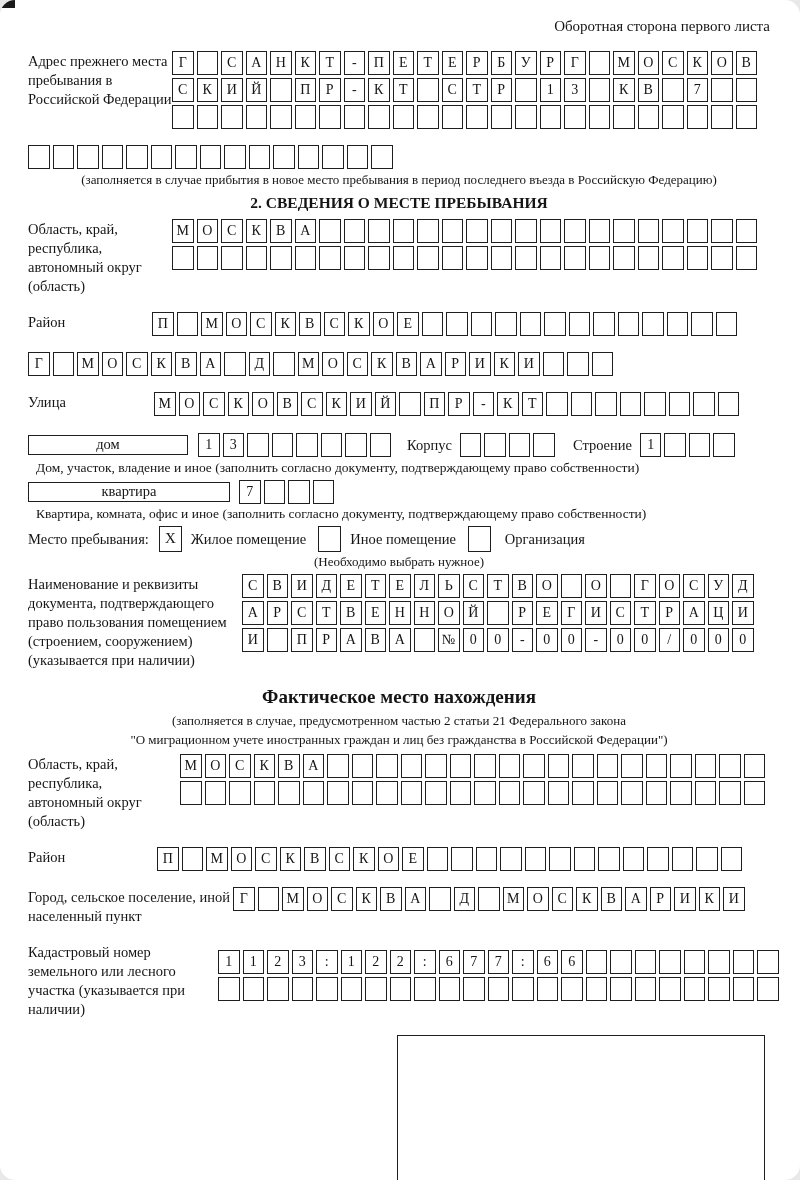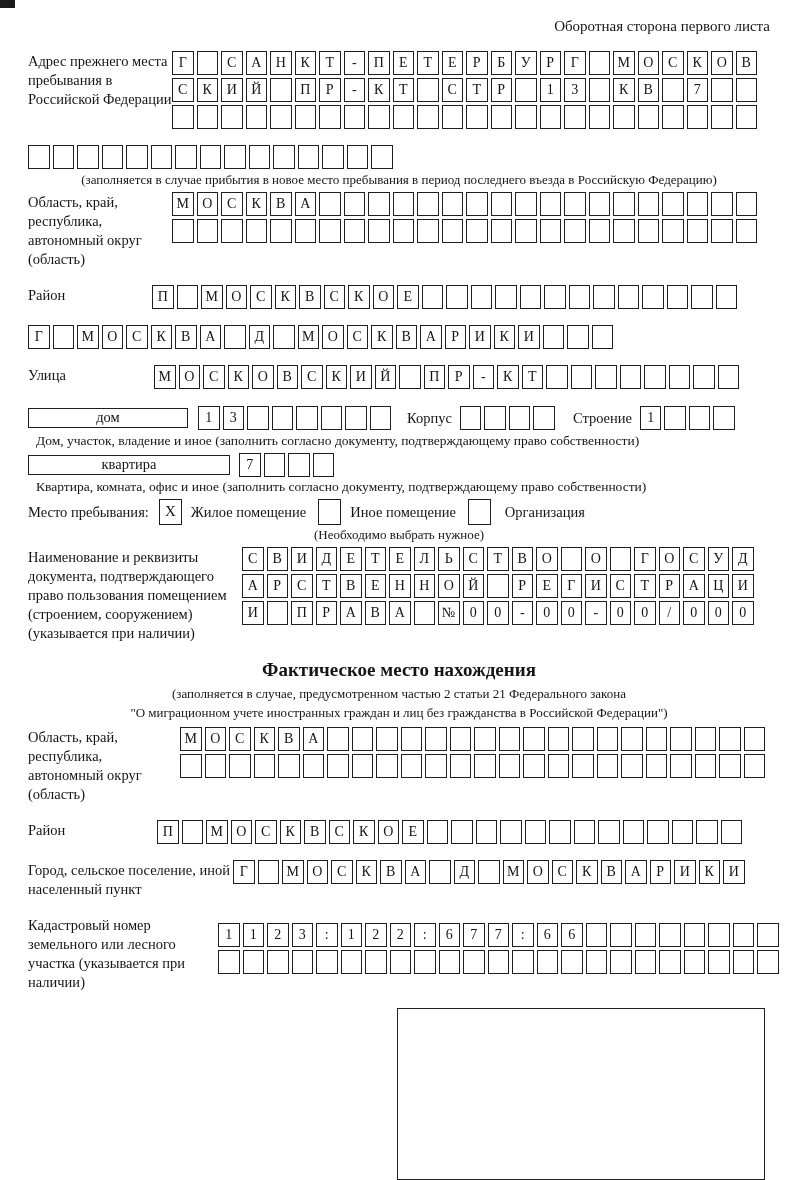--- a/index.html
+++ b/index.html
@@ -1,20 +1,20 @@
 <!DOCTYPE html>
 <html><head>
 <meta charset="utf-8">
 <style>
   * { box-sizing: border-box; }
   html,body { margin:0; padding:0; background:#e8e8e8; }
   .page {
     width:800px; height:1180px; margin:0 auto; background:#ffffff; color:#151515;
     font-family:"Liberation Serif", serif;
-    padding:14px 30px 8px 28px; position:relative; overflow:hidden;
+    padding:14px 30px 8px 28px; position:relative; overflow:hidden;border-radius:15px;
   }
   .corner { position:absolute; left:0; top:0; width:15px; height:8px; background:#1a1a1a; }
   .header-note { text-align:right; font-size:15px; margin:4px 0 16px; }
 
   .frow { display:flex; align-items:flex-start; margin-bottom:16px; }
   .flabel { flex:0 0 auto; font-size:14.5px; line-height:1.31; padding-top:1px; }
   .cellcol { display:flex; flex-direction:column; gap:3px; }
   .cellrow { display:flex; gap:3px; }
   .cell {
     flex:0 0 auto; width:21.5px; height:24px; border:1.7px solid #1f1f1f; background:#fff;
@@ -141,20 +141,21 @@
       <div class="cell"></div>
       <div class="cell"></div>
       <div class="cell"></div>
       <div class="cell"></div>
       <div class="cell"></div>
       <div class="cell"></div>
       <div class="cell"></div>
     </div>
   <div class="note-c">(заполняется в случае прибытия в новое место пребывания в период последнего въезда в Российскую Федерацию)</div>
 
+  <div class="sec-title">2. СВЕДЕНИЯ О МЕСТЕ ПРЕБЫВАНИЯ</div>
 
   <div class="frow">
     <div class="flabel" style="width:144px">Область, край, республика, автономный округ (область)</div>
     <div class="cellcol">
       <div class="cellrow">
           <div class="cell">М</div>
           <div class="cell">О</div>
           <div class="cell">С</div>
           <div class="cell">К</div>
           <div class="cell">В</div>

